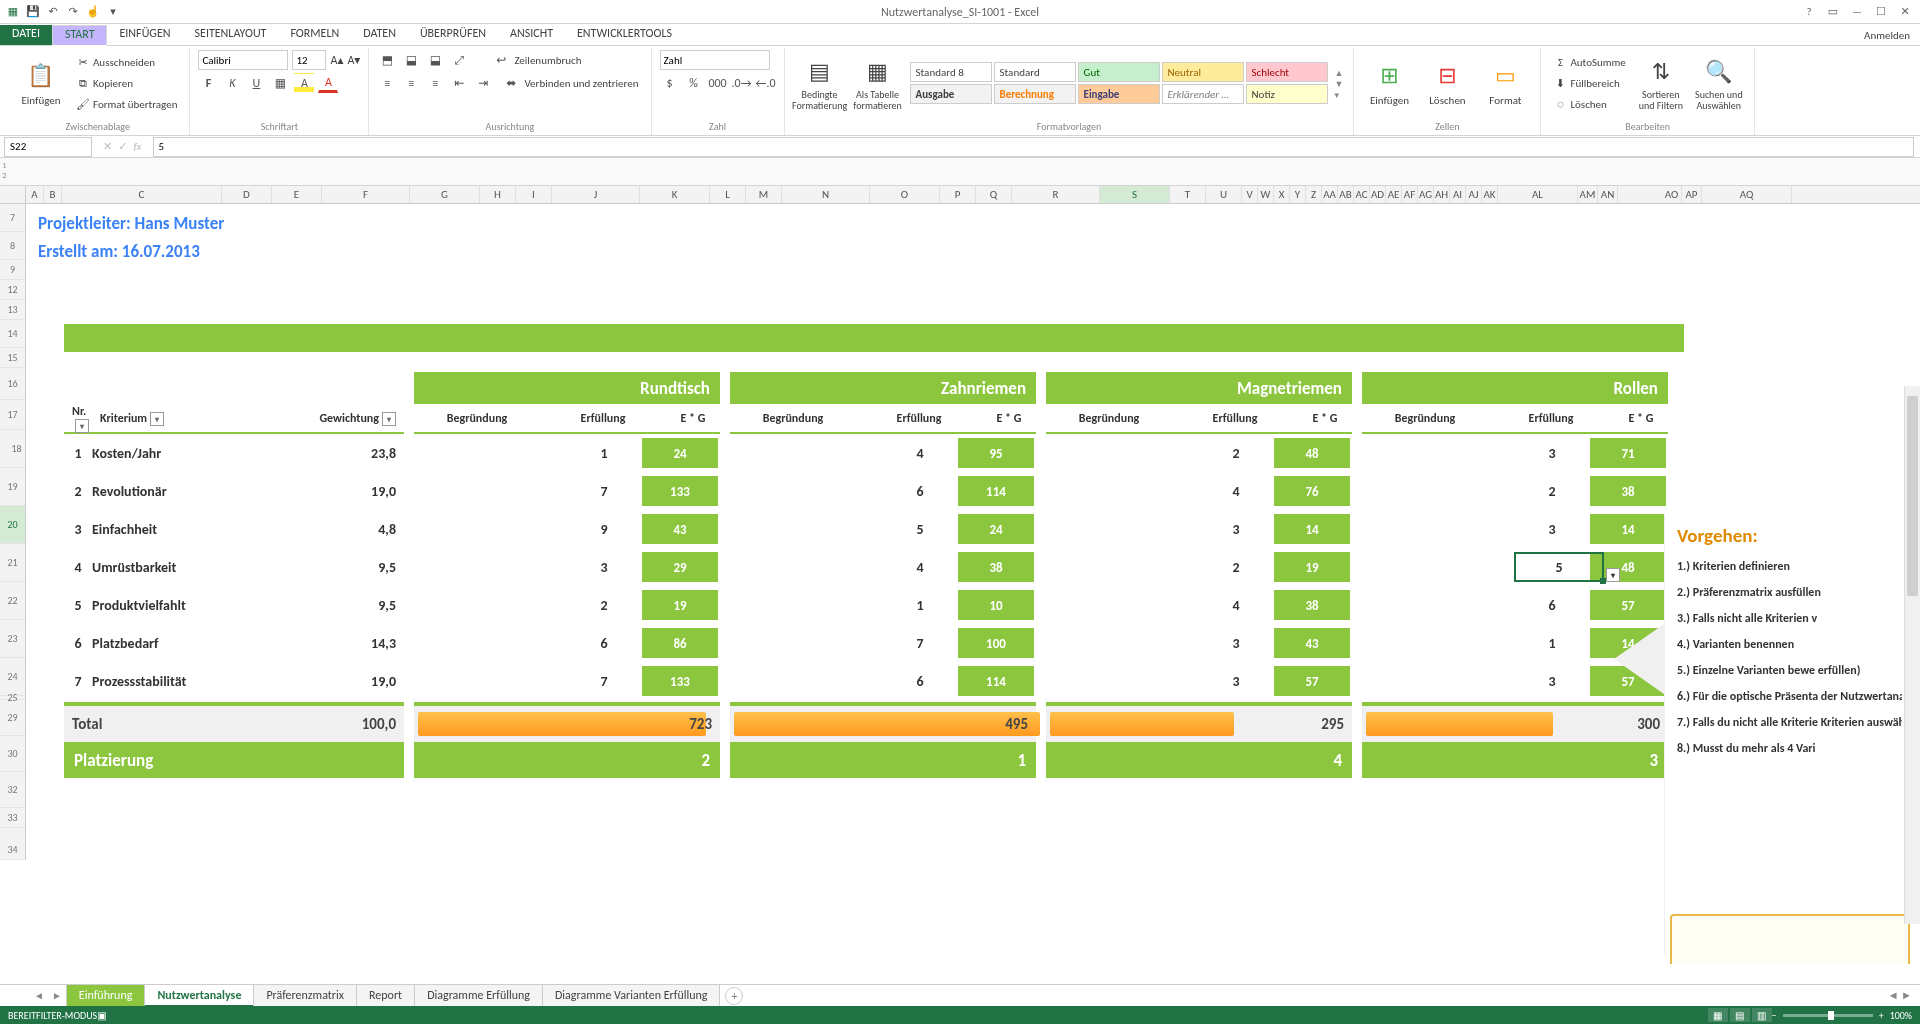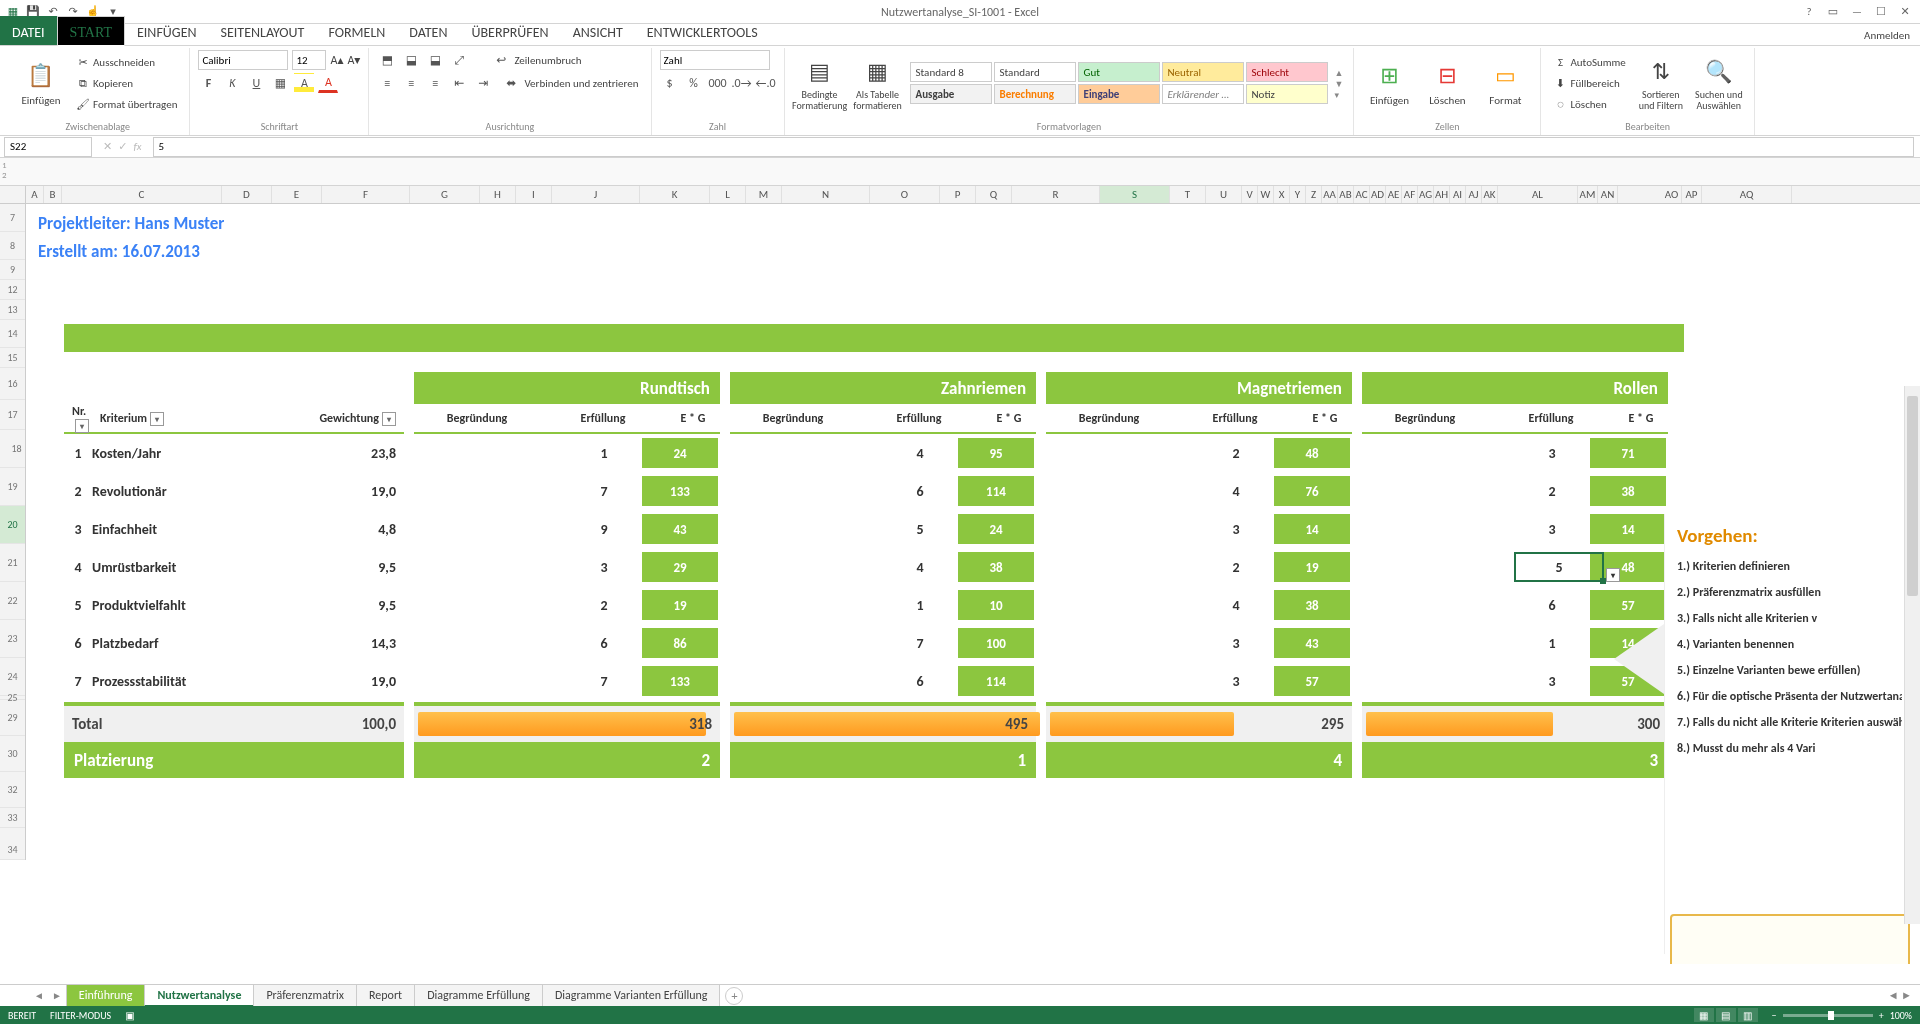--- a/index.html
+++ b/index.html
@@ -8,23 +8,23 @@
 
 .titlebar { height:24px; background:#fff; display:flex; align-items:center; border-bottom:1px solid #d4d4d4;}
 .titlebar .qat { display:flex; align-items:center; gap:2px; padding-left:4px;}
 .titlebar .qat .ic { width:18px; height:18px; display:flex; align-items:center; justify-content:center; font-size:11px; color:#555;}
 .titlebar .title { flex:1; text-align:center; font-size:12px; color:#666;}
 .titlebar .winbtns { display:flex; gap:2px; padding-right:4px;}
 .titlebar .winbtns .ic { width:22px; height:18px; display:flex; align-items:center; justify-content:center; color:#666; font-size:11px;}
 
 
 .ribbon-tabs { height:22px; background:#fff; display:flex; align-items:flex-end; padding-left:0; border-bottom:1px solid #d4d4d4;}
-.ribbon-tabs .tab { padding:8px 12px 4px; font-size:14px; color:#444; text-transform:uppercase; cursor:pointer;}
+.ribbon-tabs .tab { padding:1px 12px 4px; font-size:12px; color:#444; text-transform:uppercase; cursor:pointer;}
 .ribbon-tabs .tab.file { background:#217346; color:#fff;}
-.ribbon-tabs .tab.active { color:#217346; border:1px solid #d4d4d4; border-bottom:1px solid #fff; margin-bottom:-1px; background:#000000;font-family:Liberation Serif, serif;}
+.ribbon-tabs .tab.active { color:#217346; border:1px solid #d4d4d4; border-bottom:1px solid #fff; margin-bottom:-1px; background:#c4b5fd;}
 .ribbon-tabs .signin { margin-left:auto; padding:3px 10px; font-size:11px; color:#444;}
 
 
 .ribbon { height:90px; background:#fff; border-bottom:1px solid #d4d4d4; display:flex; padding:2px 6px 0;}
 .group { border-right:1px solid #e5e5e5; padding:2px 8px 0; display:flex; flex-direction:column; justify-content:space-between;}
 .group .row { display:flex; align-items:center; gap:4px;}
 .group .gname { text-align:center; font-size:10px; color:#888; padding-bottom:2px;}
 .bigbtn { display:flex; flex-direction:column; align-items:center; justify-content:center; width:54px; height:66px; font-size:11px; color:#444; text-align:center; cursor:pointer;}
 .bigbtn .gicon { width:32px; height:32px; margin-bottom:2px; display:flex; align-items:center; justify-content:center; font-size:22px;}
 .smbtn { height:20px; padding:0 4px; display:flex; align-items:center; font-size:11px; color:#444; cursor:pointer; gap:3px;}
@@ -115,21 +115,21 @@
 
 .tabs { position:absolute; bottom:18px; left:0; right:0; height:22px; background:#fff; border-top:1px solid #ccc; display:flex; align-items:center; padding-left:30px; gap:0;}
 .tabs .nav { color:#888; padding:0 4px; font-size:10px;}
 .tabs .stab { padding:3px 12px; font-size:12px; border:1px solid #ccc; border-bottom:none; background:#f4f4f4; color:#444; margin-right:-1px; cursor:pointer;}
 .tabs .stab.green { background:#8cc63f; color:#fff;}
 .tabs .stab.active { background:#fff; font-weight:bold; border-bottom:2px solid #217346; color:#217346;}
 .tabs .plus { width:18px; height:18px; border:1px solid #ccc; border-radius:50%; text-align:center; line-height:16px; margin-left:6px; color:#888; font-size:12px;}
 .tabs .scroll-r { margin-left:auto; padding-right:8px; color:#888; font-size:11px;}
 
 
-.status { position:absolute; bottom:0; left:0; right:0; height:18px; background:#217346; color:#fff; font-size:10px; display:flex; align-items:center; padding:0 8px; gap:14px;}
+.status { position:absolute; bottom:0; left:0; right:0; height:18px; background:#217346; color:#fff; font-size:10px; display:flex; align-items:center; padding:0 8px; }
 .status .views { margin-left:auto; display:flex; gap:2px;}
 .status .views .v { width:20px; height:14px; background:rgba(255,255,255,.15); display:flex; align-items:center; justify-content:center;}
 .status .zoom { display:flex; align-items:center; gap:6px;}
 .status .slider { width:90px; height:3px; background:rgba(255,255,255,.4); position:relative;}
 .status .slider .th { position:absolute; left:45px; top:-3px; width:6px; height:9px; background:#fff;}
 
 
 .vscroll { position:absolute; right:0; top:182px; bottom:40px; width:16px; background:#f0f0f0; border-left:1px solid #ddd;}
 .vscroll .thumb { position:absolute; top:10px; left:2px; right:2px; height:200px; background:#cfcfcf; border-radius:2px;}
 </style>
@@ -524,21 +524,21 @@
             <span class="eg">86</span>
           </div>
           <div class="drow">
             <span class="beg"></span>
             <span class="erf">7</span>
             <span class="eg">133</span>
           </div>
           <div class="sumbar"></div>
           <div class="totrow">
             <div class="bar" style="width:94%"></div>
-            <span style="position:relative">318</span>
+            <span style="position:relative">723</span>
           </div>
           <div class="placrow">2</div>
         </div>
         <div class="vcol">
           <div class="hdrrow">Zahnriemen</div>
   <div class="subhdr">
             <span>Begründung</span>
             <span>Erfüllung</span>
             <span style="flex:0 0 54px">E * G</span>
           </div>

